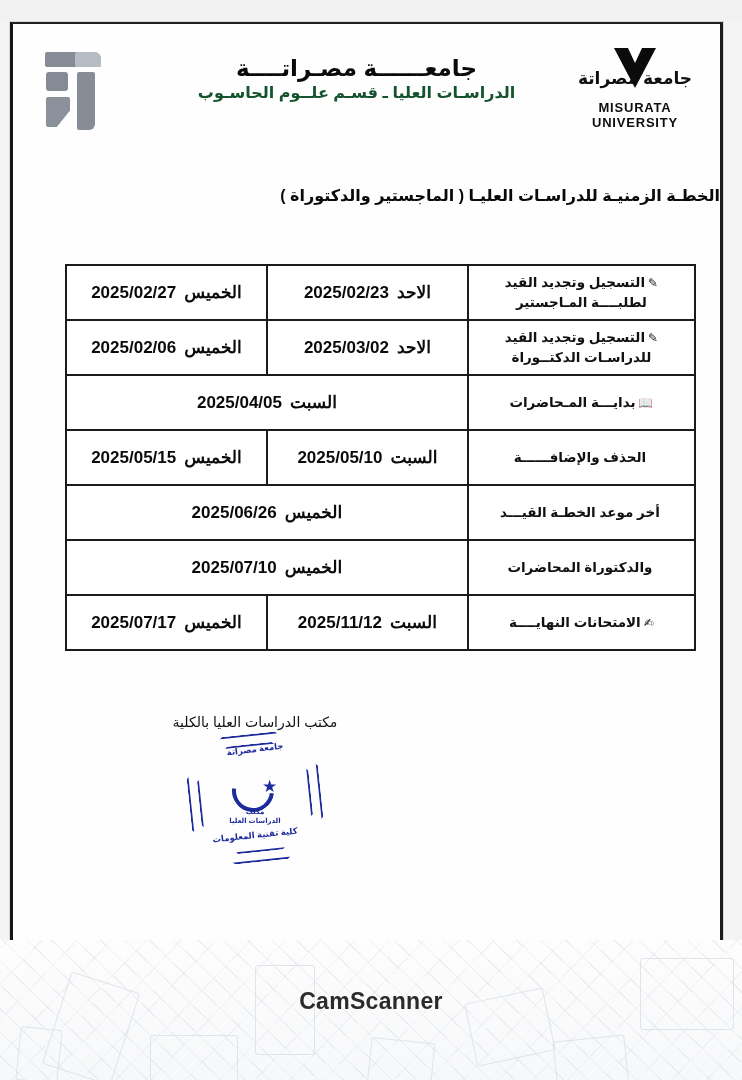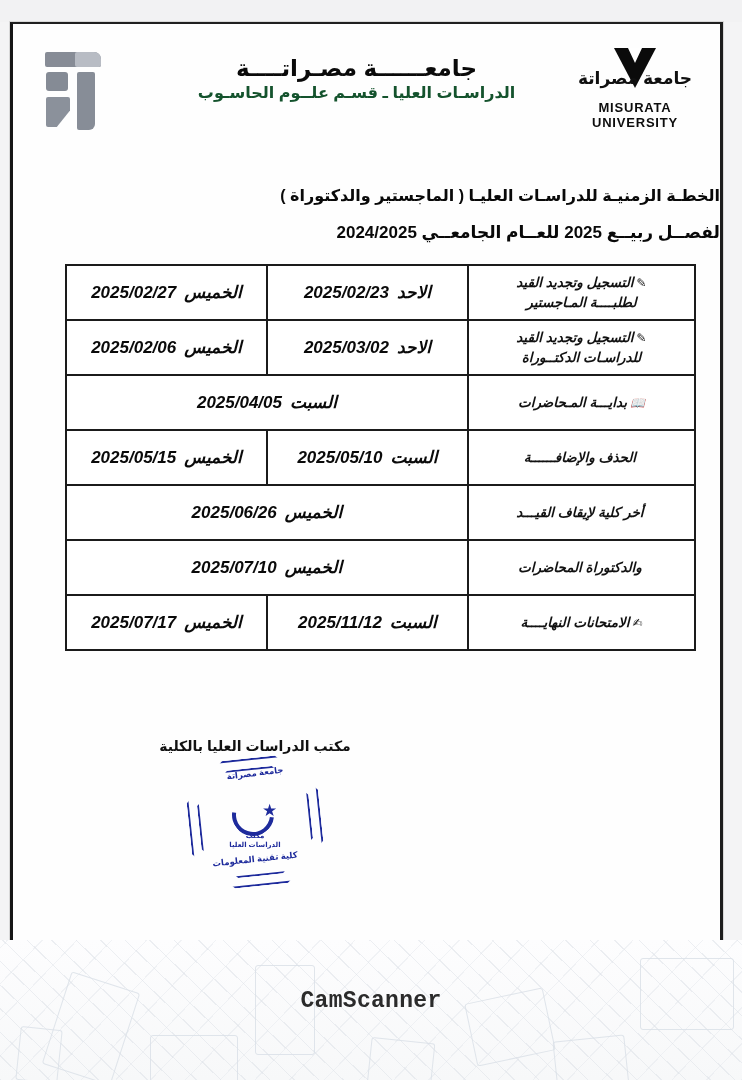--- a/index.html
+++ b/index.html
@@ -95,21 +95,20 @@
   }
   .plan-line1{font-size:16px;font-weight:bold;color:#090909;letter-spacing:.4px;}
   .plan-line2{font-size:17px;font-weight:bold;color:#090909;margin-top:17px;letter-spacing:.4px;}
 
   
   #cal-table{
     position:absolute;left:52px;top:240px;width:631px;
     border-collapse:collapse;
     table-layout:fixed;
     direction:rtl;
-    font-style:italic;
   }
   #cal-table td{
     border:2px solid #1b1b1b;
     padding:0;height:53px;
     vertical-align:middle;
     background:#ffffff;
   }
   td.lbl{
     width:223px;
     background:
@@ -131,21 +130,21 @@
     letter-spacing:.2px;
   }
   td.d.wide{width:408px;}
   td.d .day{margin-left:8px;}
 
   
   .office-block{
     position:absolute;left:92px;top:690px;width:300px;text-align:center;
   }
   .office-text{
-    font-size:14px;font-weight:bold;color:#111;letter-spacing:.3px;margin-top:24px;
+    font-size:14px;font-weight:normal;color:#111;letter-spacing:.3px;
   }
   .stamp{
     position:relative;margin:2px auto 0;width:138px;height:132px;
   }
   .stamp .oct,.stamp .oct2{
     position:absolute;left:50%;top:50%;transform:translate(-50%,-50%) rotate(-6deg);
     border:2.5px solid #1e2b9c;
     clip-path:polygon(30% 0,70% 0,100% 30%,100% 70%,70% 100%,30% 100%,0 70%,0 30%);
     background:transparent;
   }
@@ -176,21 +175,20 @@
   .stamp .st-bot{
     position:absolute;left:0;right:0;top:98px;text-align:center;
     font-size:8.5px;font-weight:bold;color:#1e2b9c;transform:rotate(-6deg);
   }
 
   
   #cs-footer{
     position:absolute;left:0;top:940px;width:742px;height:140px;
     background:#fbfbfc;
     overflow:hidden;
-    font-family:Liberation Mono, monospace;
   }
   #cs-pattern{
     position:absolute;inset:0;
     background:
       repeating-linear-gradient(44deg, rgba(222,226,232,.55) 0 1px, rgba(255,255,255,0) 1px 17px),
       repeating-linear-gradient(-46deg, rgba(224,228,234,.42) 0 1px, rgba(255,255,255,0) 1px 25px),
       linear-gradient(180deg,#fdfdfe,#f7f8f9);
   }
   #cs-pattern .shp{
     position:absolute;border:1px solid rgba(219,224,231,.85);border-radius:3px;
@@ -243,21 +241,20 @@
             <div class="v"></div>
             <div class="nick"></div>
             <div class="ar">جامعة مصراتة</div>
           </div>
           <div class="en">MISURATA UNIVERSITY</div>
         </div>
       </div>
 
       <div class="plan-titles">
         <div class="plan-line1">الخطـة الزمنيـة للدراسـات العليـا ( الماجستير والدكتوراة )</div>
-        <div class="plan-line2">لفصــل ربيــع 2025 للعــام الجامعــي 2024/2025</div>
       </div>
 
       <table id="cal-table">
         <tbody id="cal-body">
             <tr>
               <td class="lbl">
                 <span class="lbl-l1"><span class="ico">✎</span><span>التسجيل وتجديد القيد</span></span>
                 <span class="lbl-l2"><span>لطلبــــة المـاجستير</span></span>
               </td>
               <td class="d"><span class="day">الاحد</span><span>2025/02/23</span></td>
@@ -279,21 +276,21 @@
             </tr>
             <tr>
               <td class="lbl">
                 <span class="lbl-l1"><span class="ico"></span><span>الحذف والإضافــــــة</span></span>
               </td>
               <td class="d"><span class="day">السبت</span><span>2025/05/10</span></td>
               <td class="d"><span class="day">الخميس</span><span>2025/05/15</span></td>
             </tr>
             <tr>
               <td class="lbl">
-                <span class="lbl-l1"><span class="ico"></span><span>أخر كلية لإيقاف القيـــد</span></span>
+                <span class="lbl-l1"><span class="ico"></span><span>أخر موعد الخطـة القيـــد</span></span>
               </td>
               <td class="d wide" colspan="2"><span class="day">الخميس</span><span>2025/06/26</span></td>
             </tr>
             <tr>
               <td class="lbl">
                 <span class="lbl-l1"><span class="ico"></span><span>والدكتوراة المحاضرات</span></span>
               </td>
               <td class="d wide" colspan="2"><span class="day">الخميس</span><span>2025/07/10</span></td>
             </tr>
             <tr>

